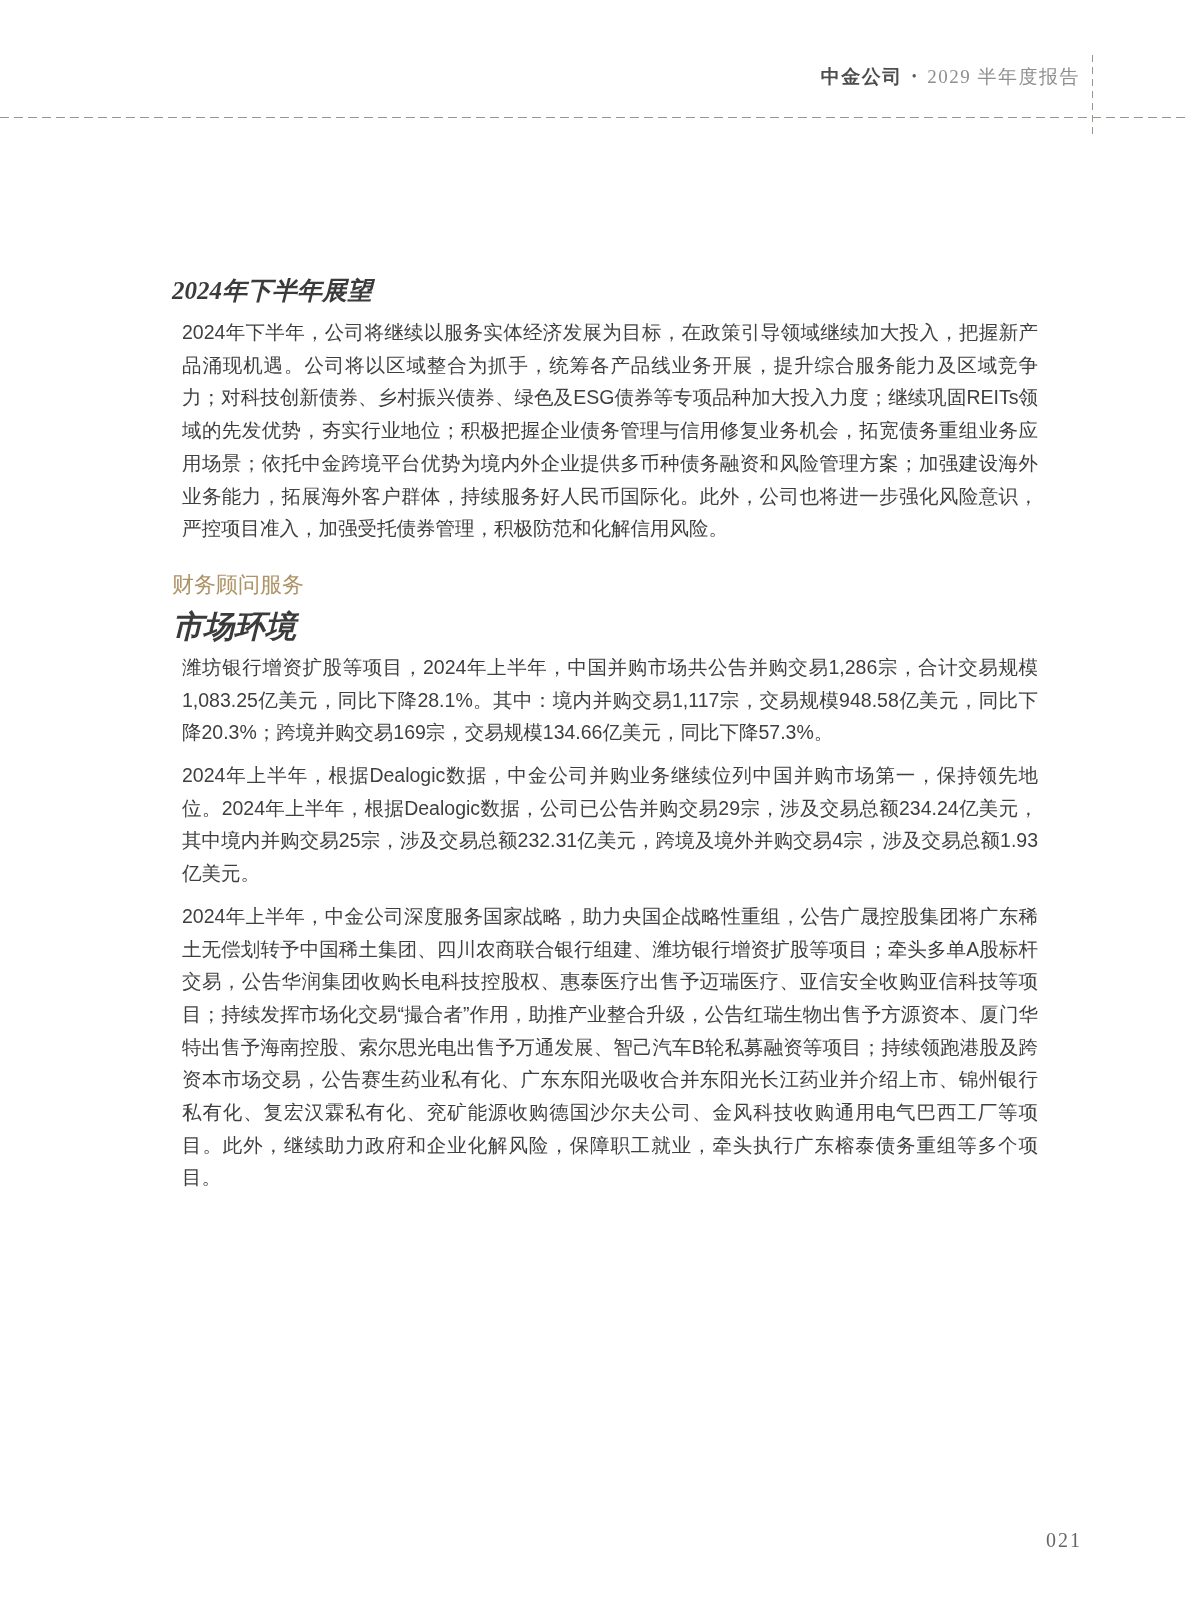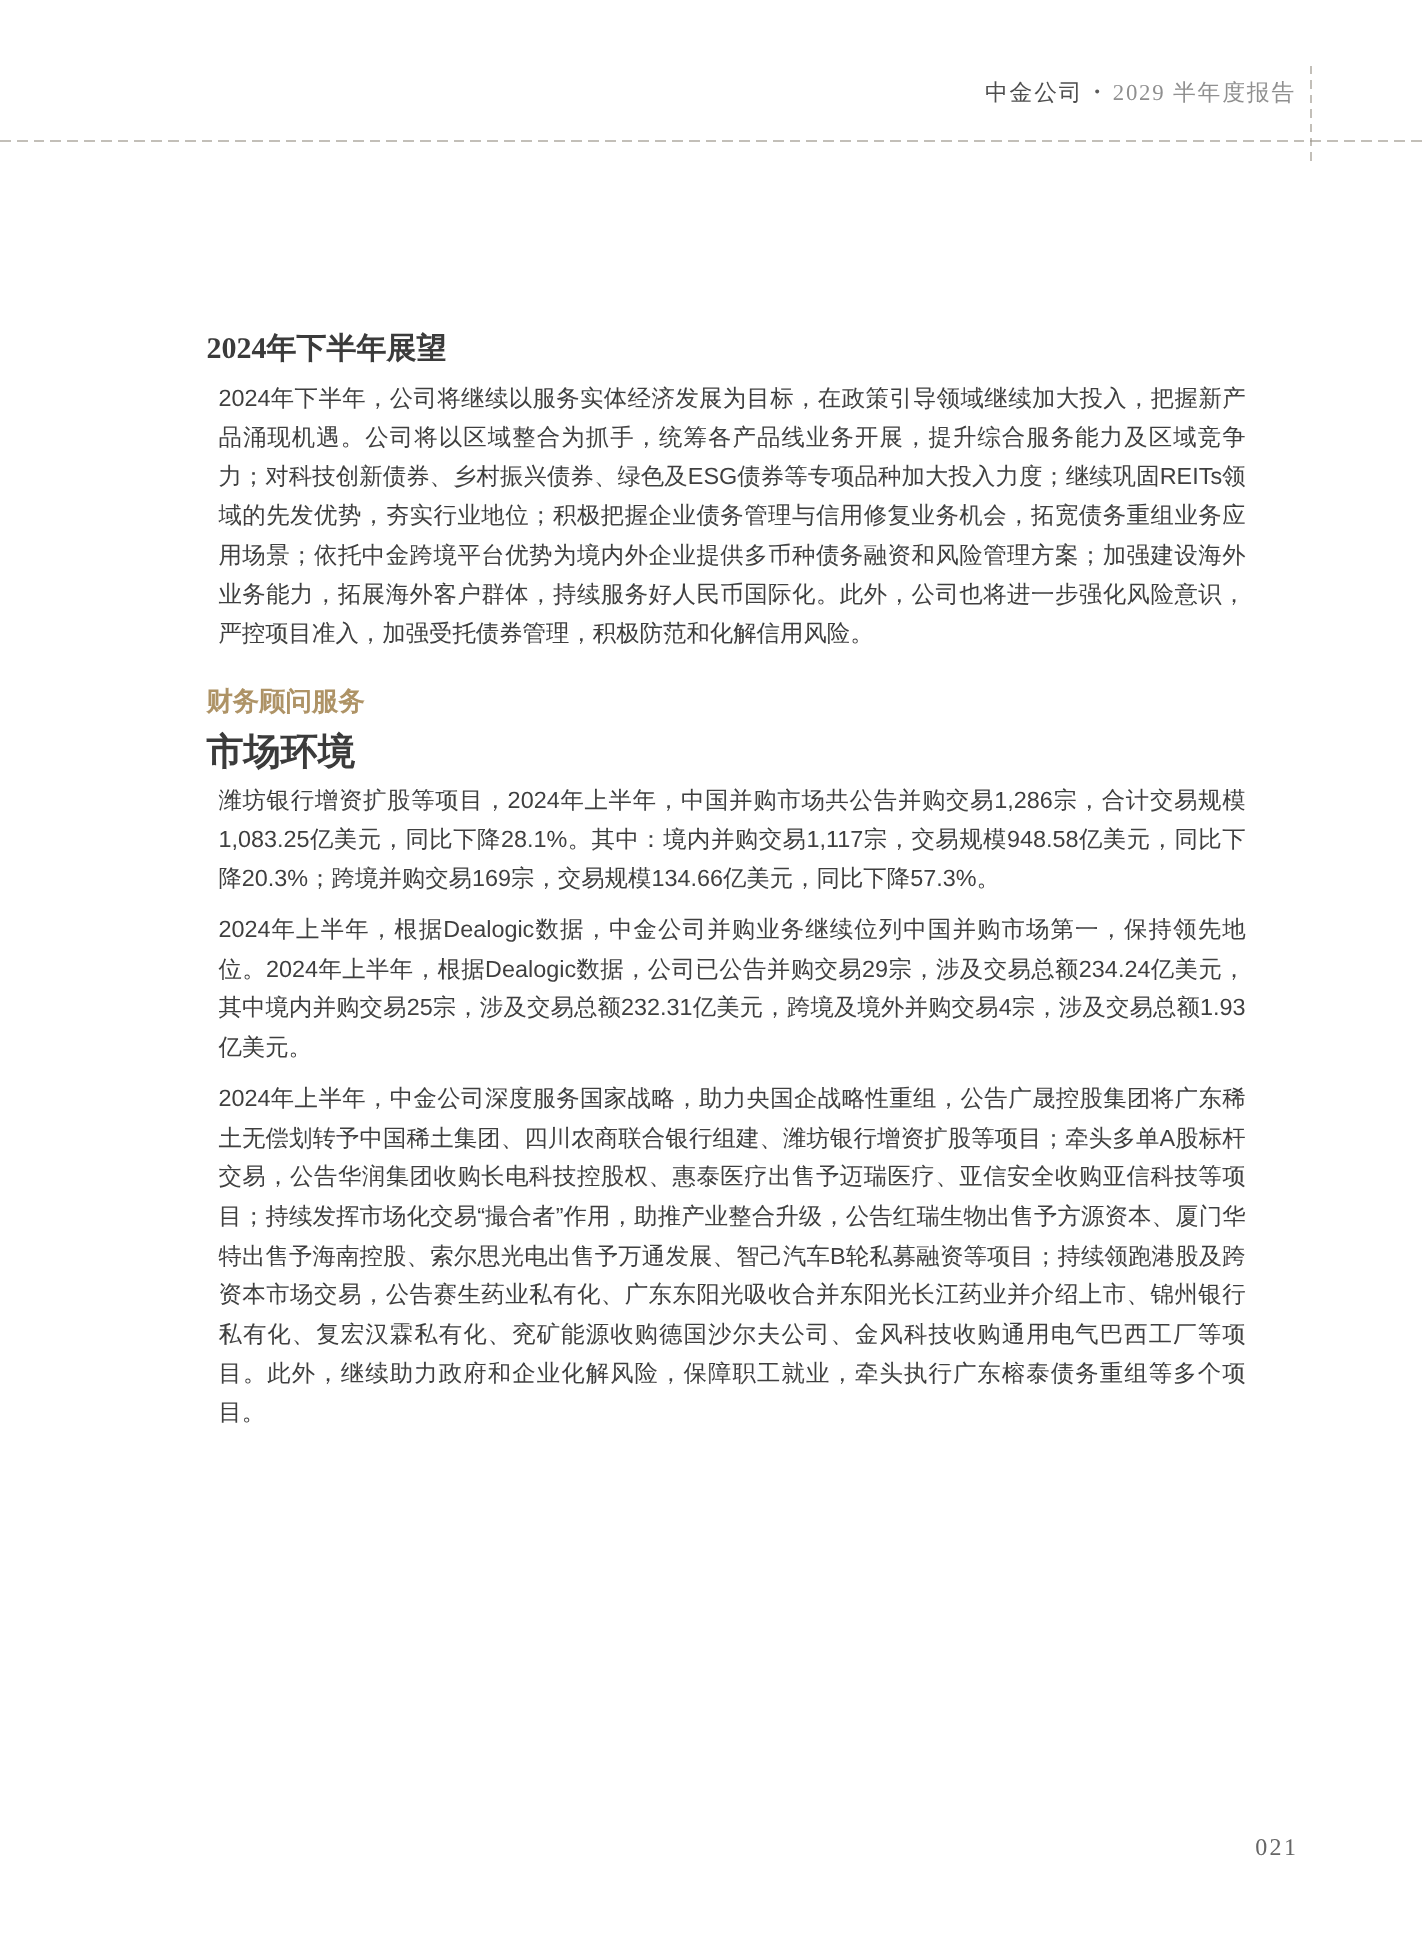--- a/index.html
+++ b/index.html
@@ -12,44 +12,44 @@
   }
   .page { position: absolute; left: 0; top: 0; width: 1190px; height: 1615px; }
 
   
   .header-line {
     position: absolute; top: 64px; right: 110px;
     font-family: "Liberation Serif", serif;
     font-size: 19px; letter-spacing: 1.5px;
     white-space: nowrap;
   }
-  .header-company { color: #4e4e4e; font-weight: 400; }
+  .header-company { color: #4e4e4e; font-weight: 700; }
   .header-bullet  { color: #5a5a5a; font-size: 14px; margin: 0 9px; vertical-align: 2px; }
   .header-report  { color: #8f8f8f; }
 
   .h-dash {
     position: absolute; left: 0; top: 117px; width: 1190px; height: 1px;
     background: repeating-linear-gradient(90deg, #9b958a 0 9px, transparent 9px 14px);
   }
   .v-dash {
     position: absolute; left: 1092px; top: 55px; width: 1px; height: 82px;
     background: repeating-linear-gradient(180deg, #9b958a 0 7px, transparent 7px 12px);
   }
 
   
   .content { position: absolute; left: 172px; top: 0; width: 876px; color: #3f3f3f; }
 
   .serif-h {
     font-family: "Liberation Serif", serif;
-    font-weight: 600; color: #3b3b3b;
+    font-style: italic; font-weight: 600; color: #3b3b3b;
   }
   .outlook-h { font-size: 25px; line-height: 30px; margin: 276px 0 0 0; }
   .gold-h {
     font-size: 22px; line-height: 26px; margin: 27px 0 0 0;
-    color: #ae9366; font-weight: 700;
+    color: #ae9366; font-weight: 400;
   }
   .sub-h { font-size: 31px; line-height: 28px; margin: 15px 0 0 0; }
 
   p.body-p {
     font-size: 19.5px; line-height: 32.7px;
     text-align: justify; margin: 10px; color: #3f3f3f;
   }
   .p-outlook   { margin-top: 12px; }
   .p-marketenv { margin-top: 18px; }
   .op-h        { margin-top: 33px; }

